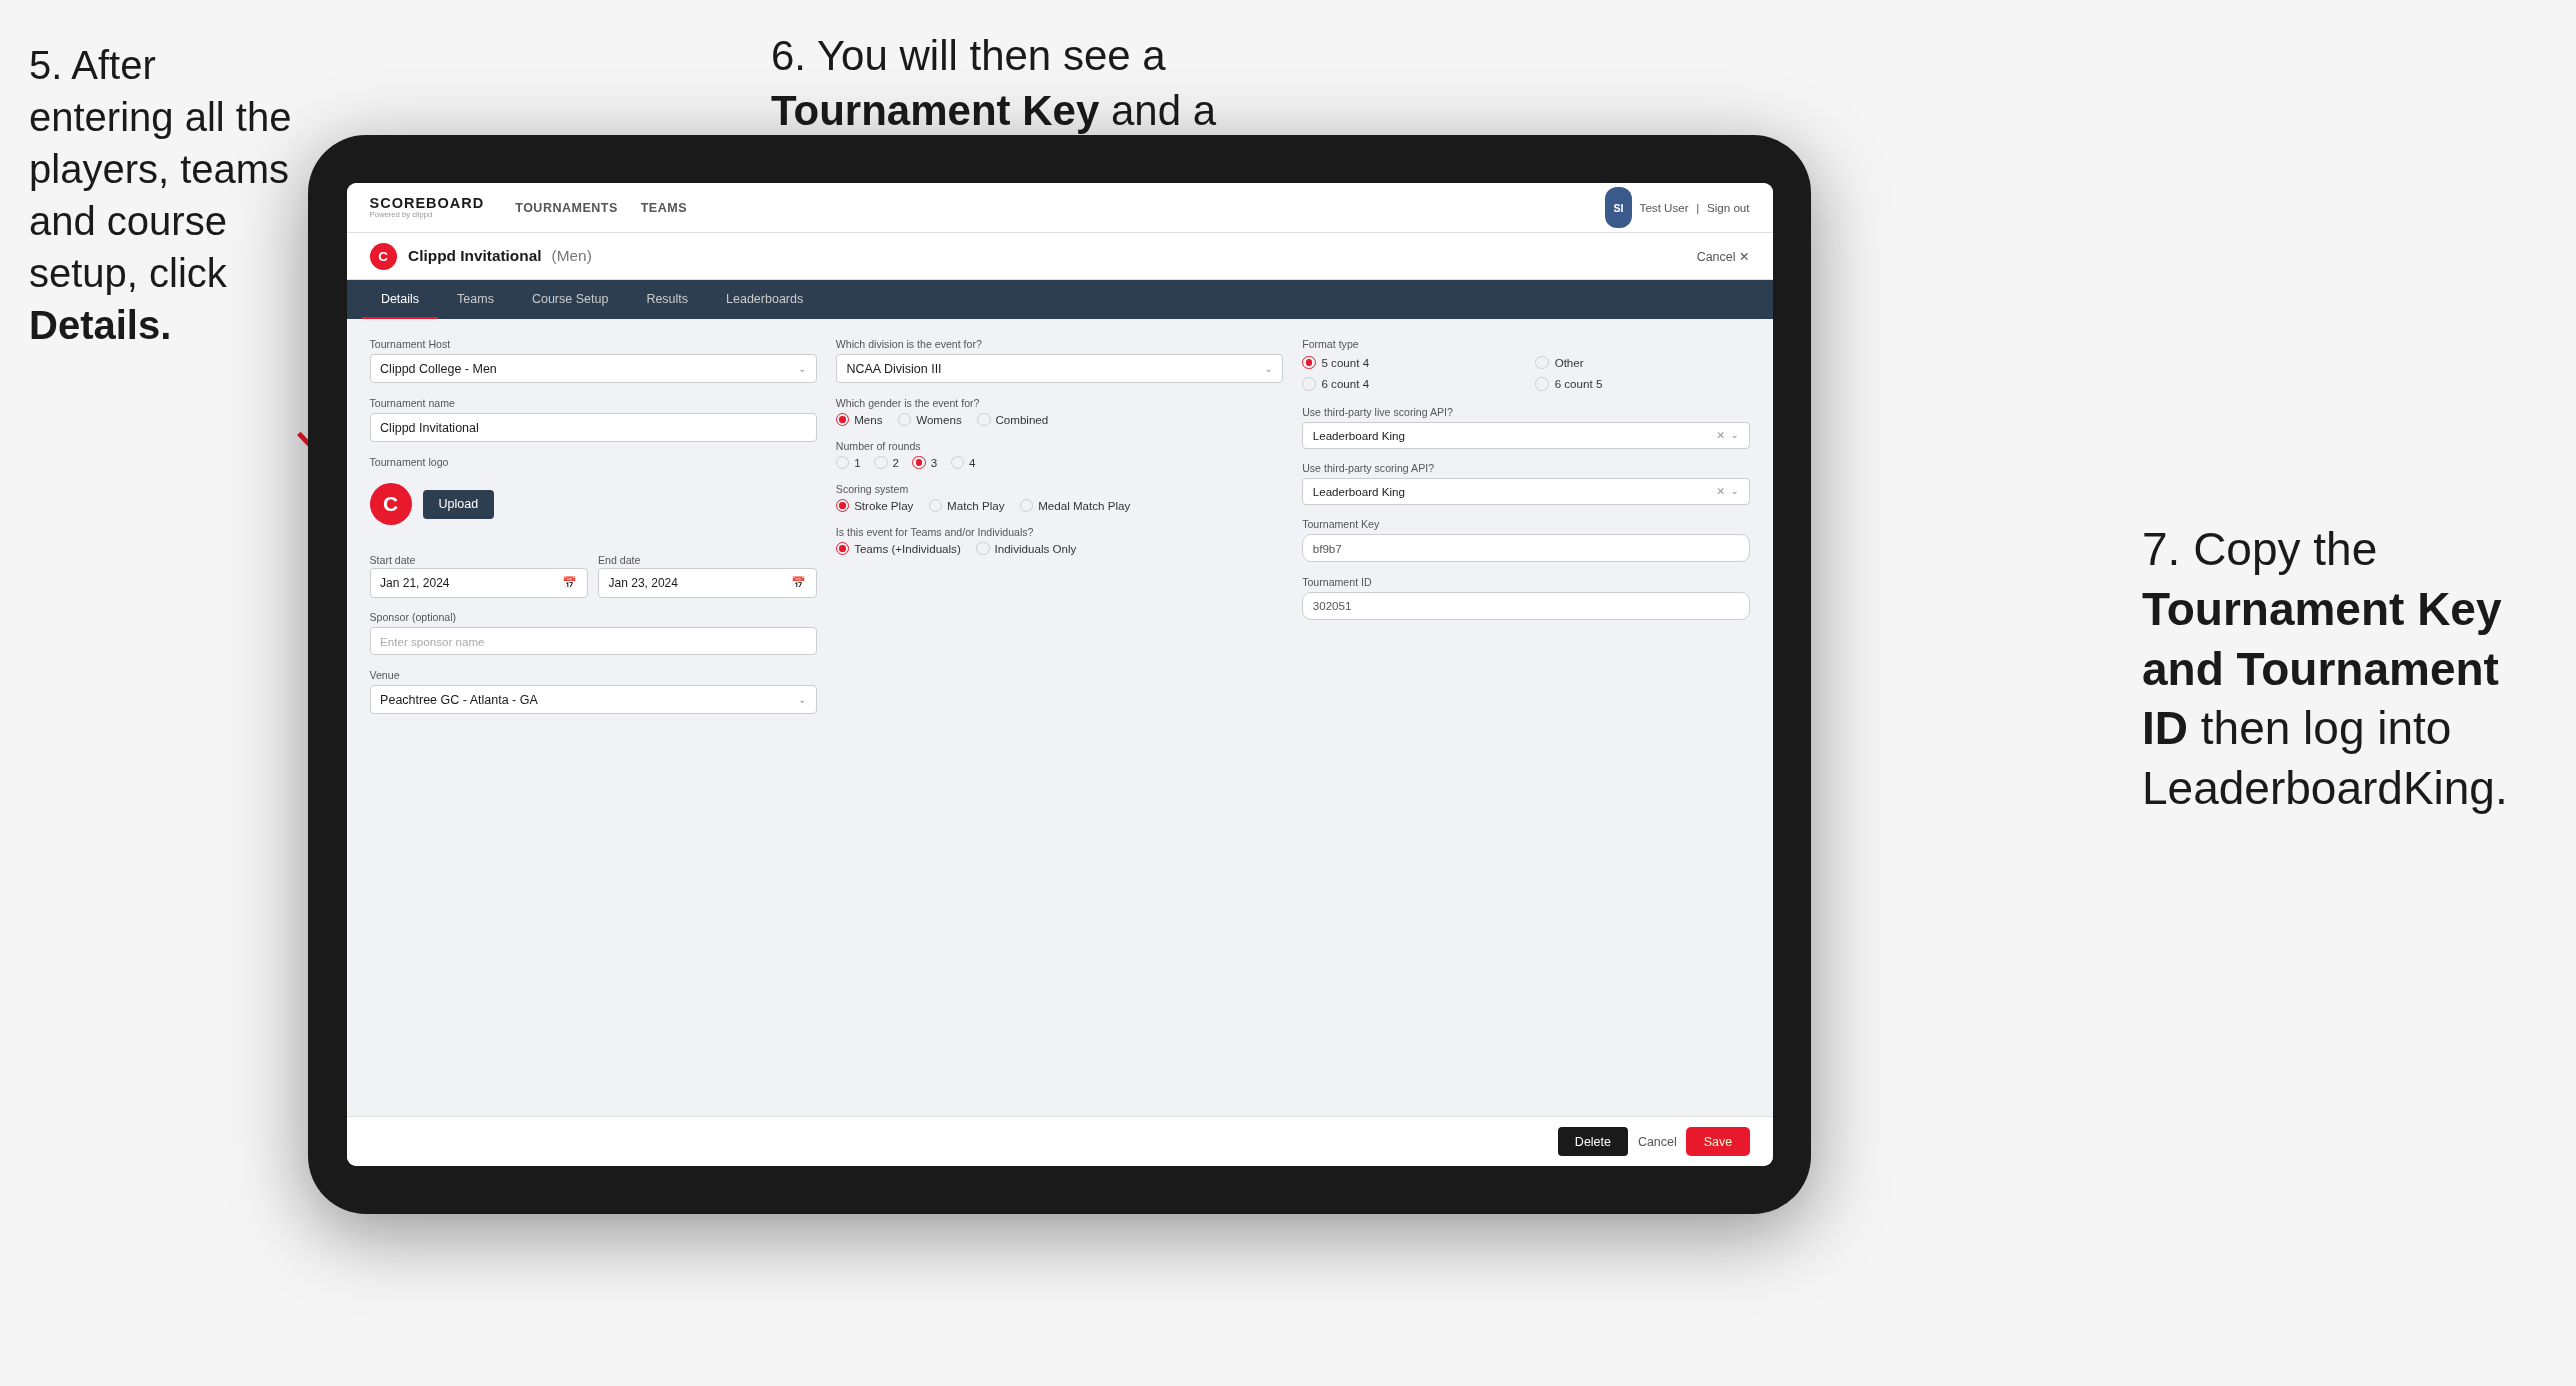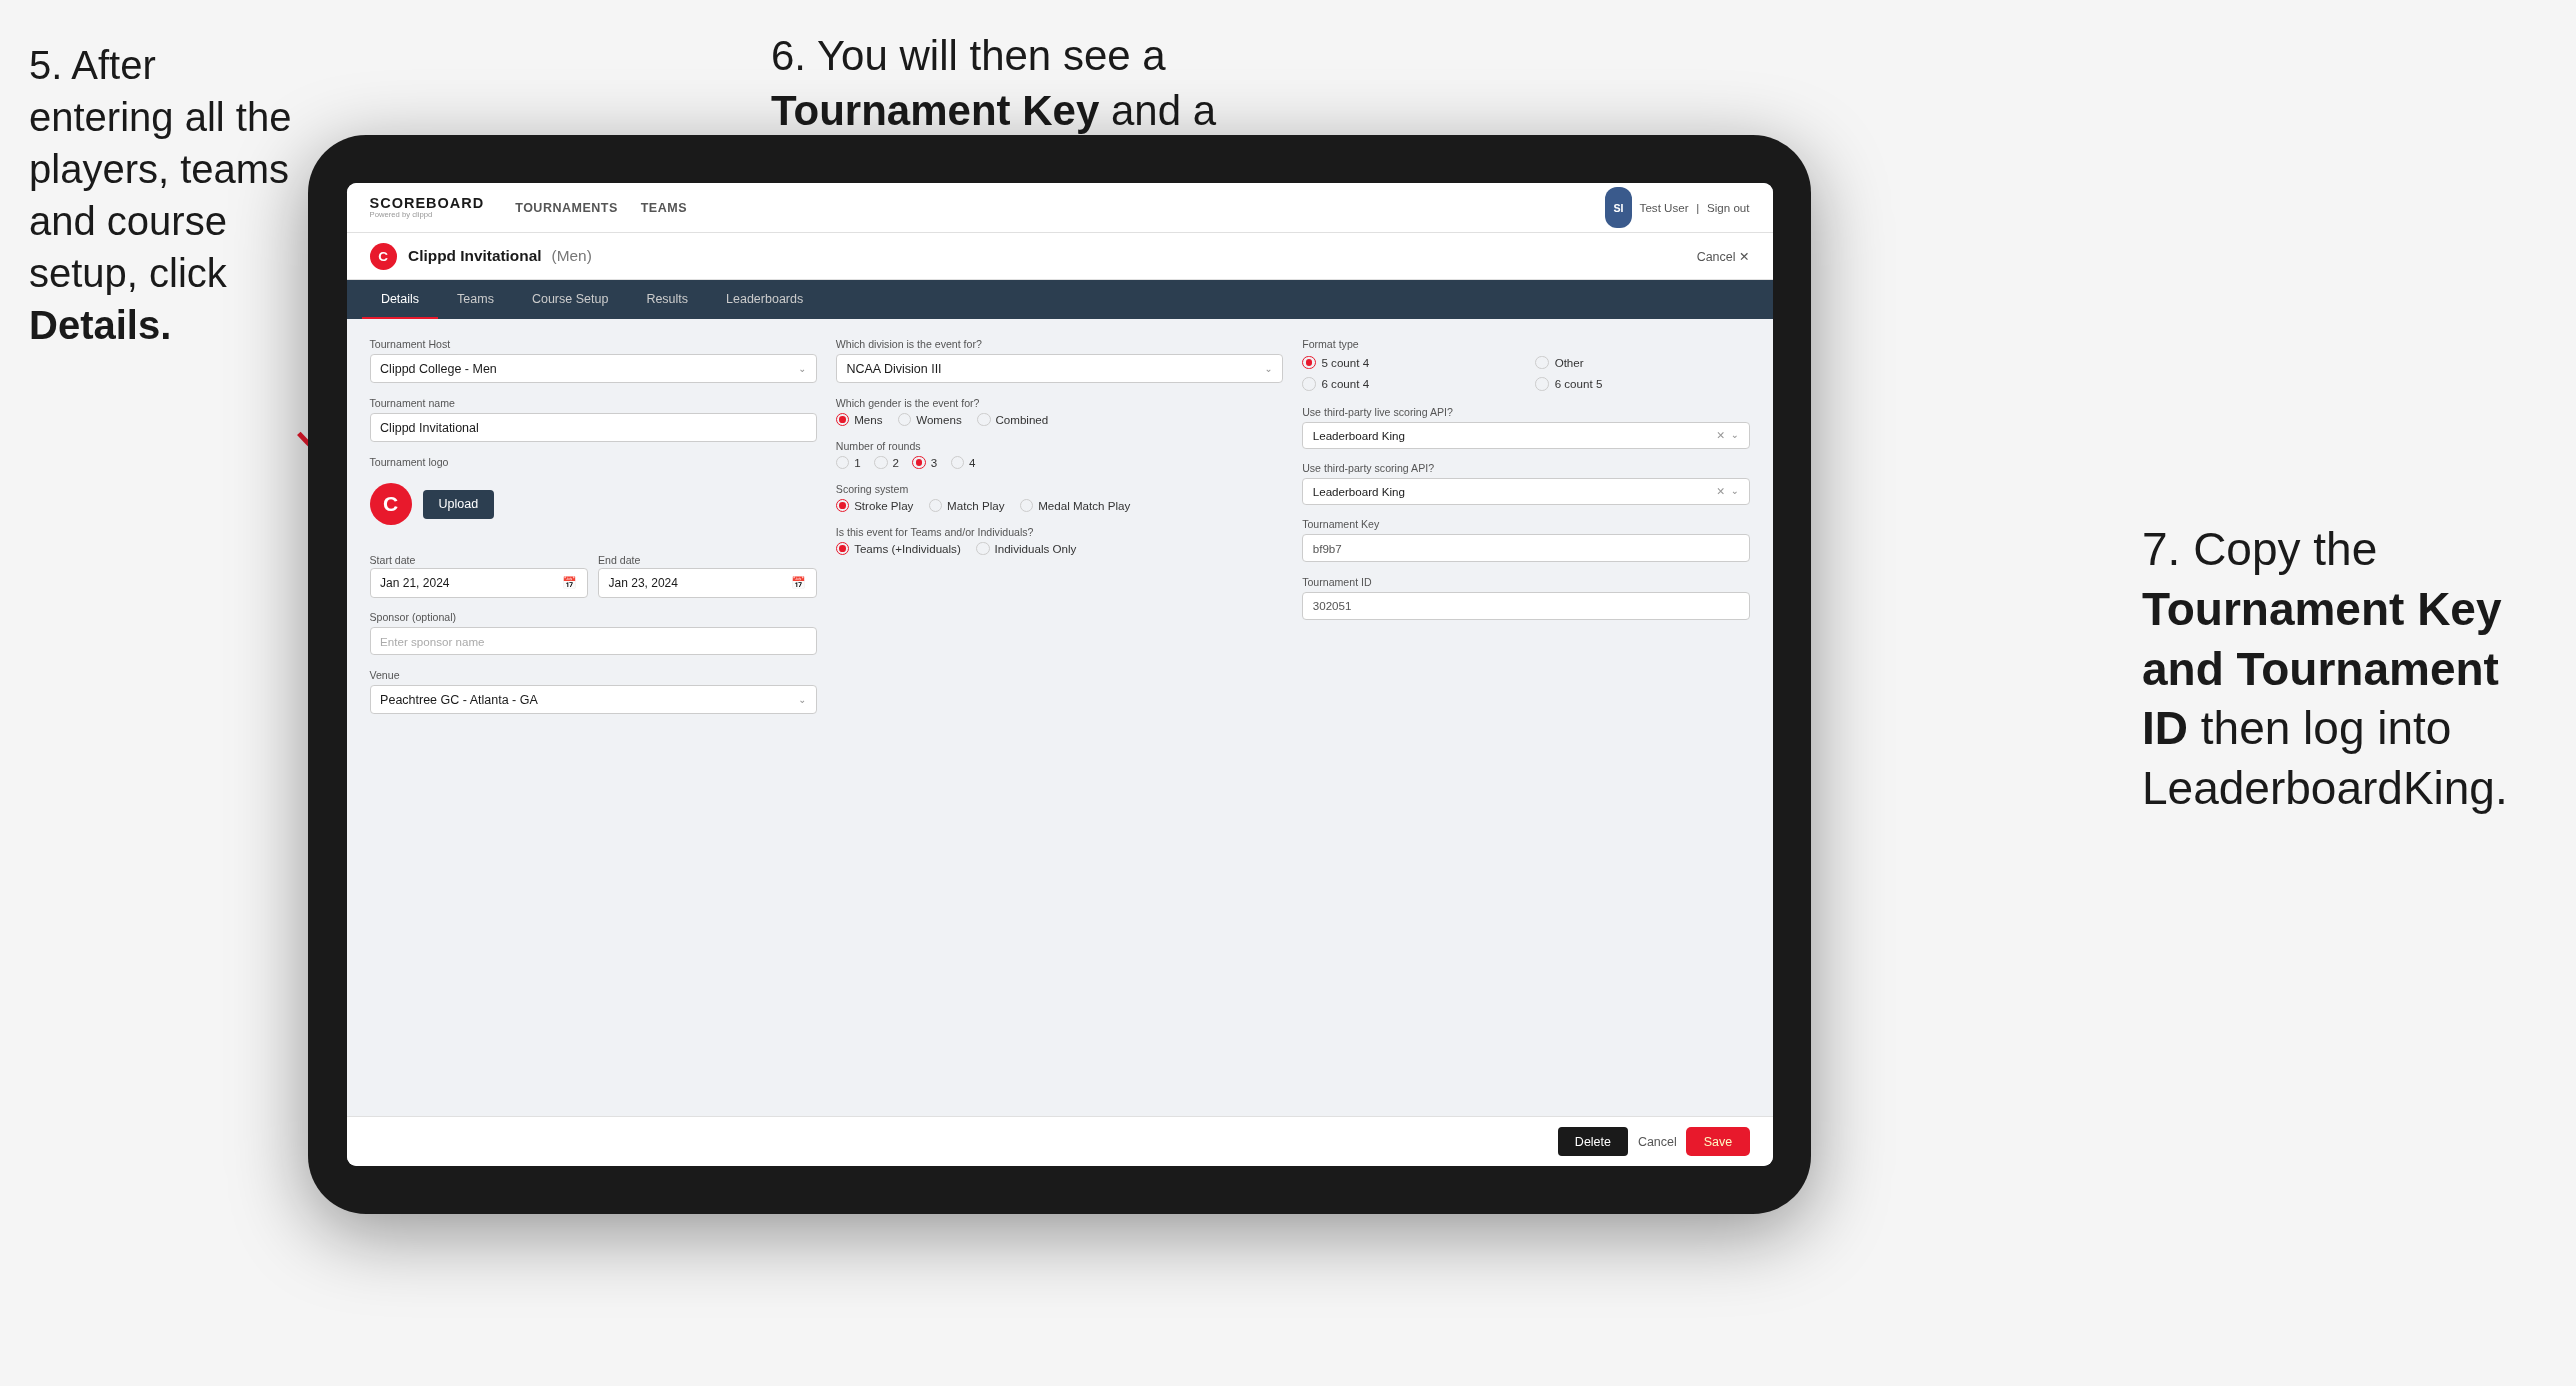--- a/index.html
+++ b/index.html
@@ -374,21 +374,21 @@
     }
 
     .select-x {
       color: #999;
       font-size: 10.6px;
     }
 
     
     .key-box {
       border: 1px solid #ccc;
-      border-radius: 4px;
+      border-radius: 9px;
       padding: 6.7px 9.6px;
       font-size: 11.6px;
       color: #555;
       background: #fff;
     }
 
     
     .footer-bar {
       background: #fff;
       border-top: 1px solid #e0e0e0;

